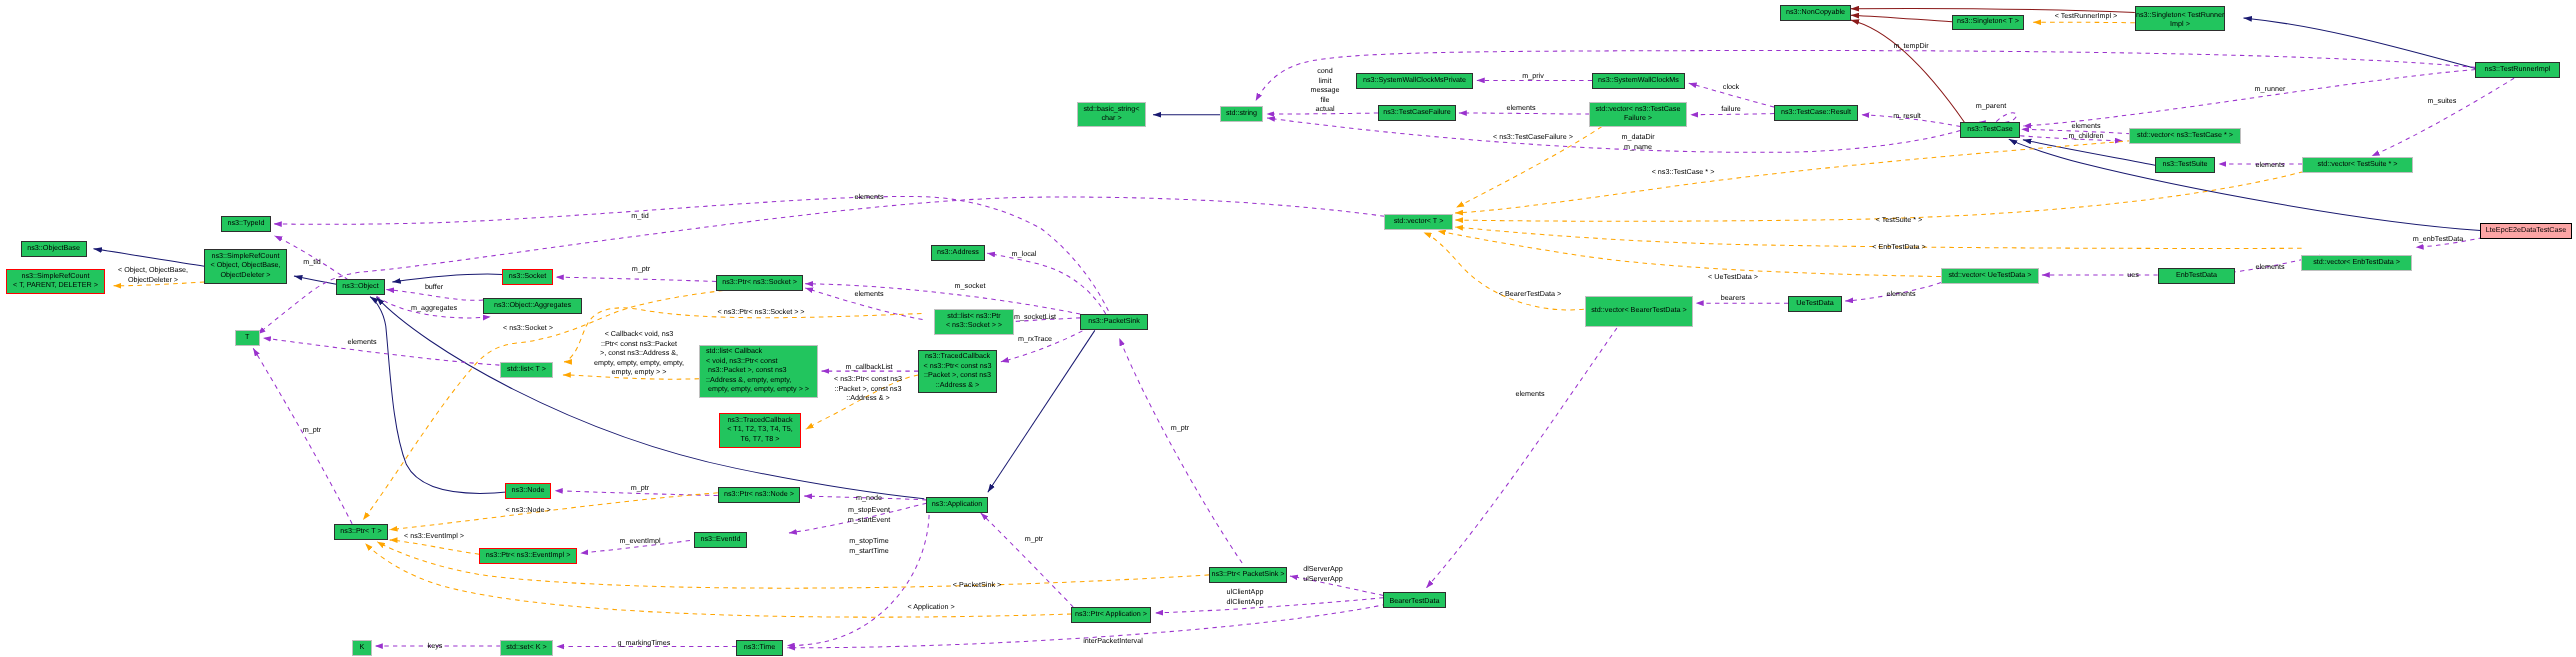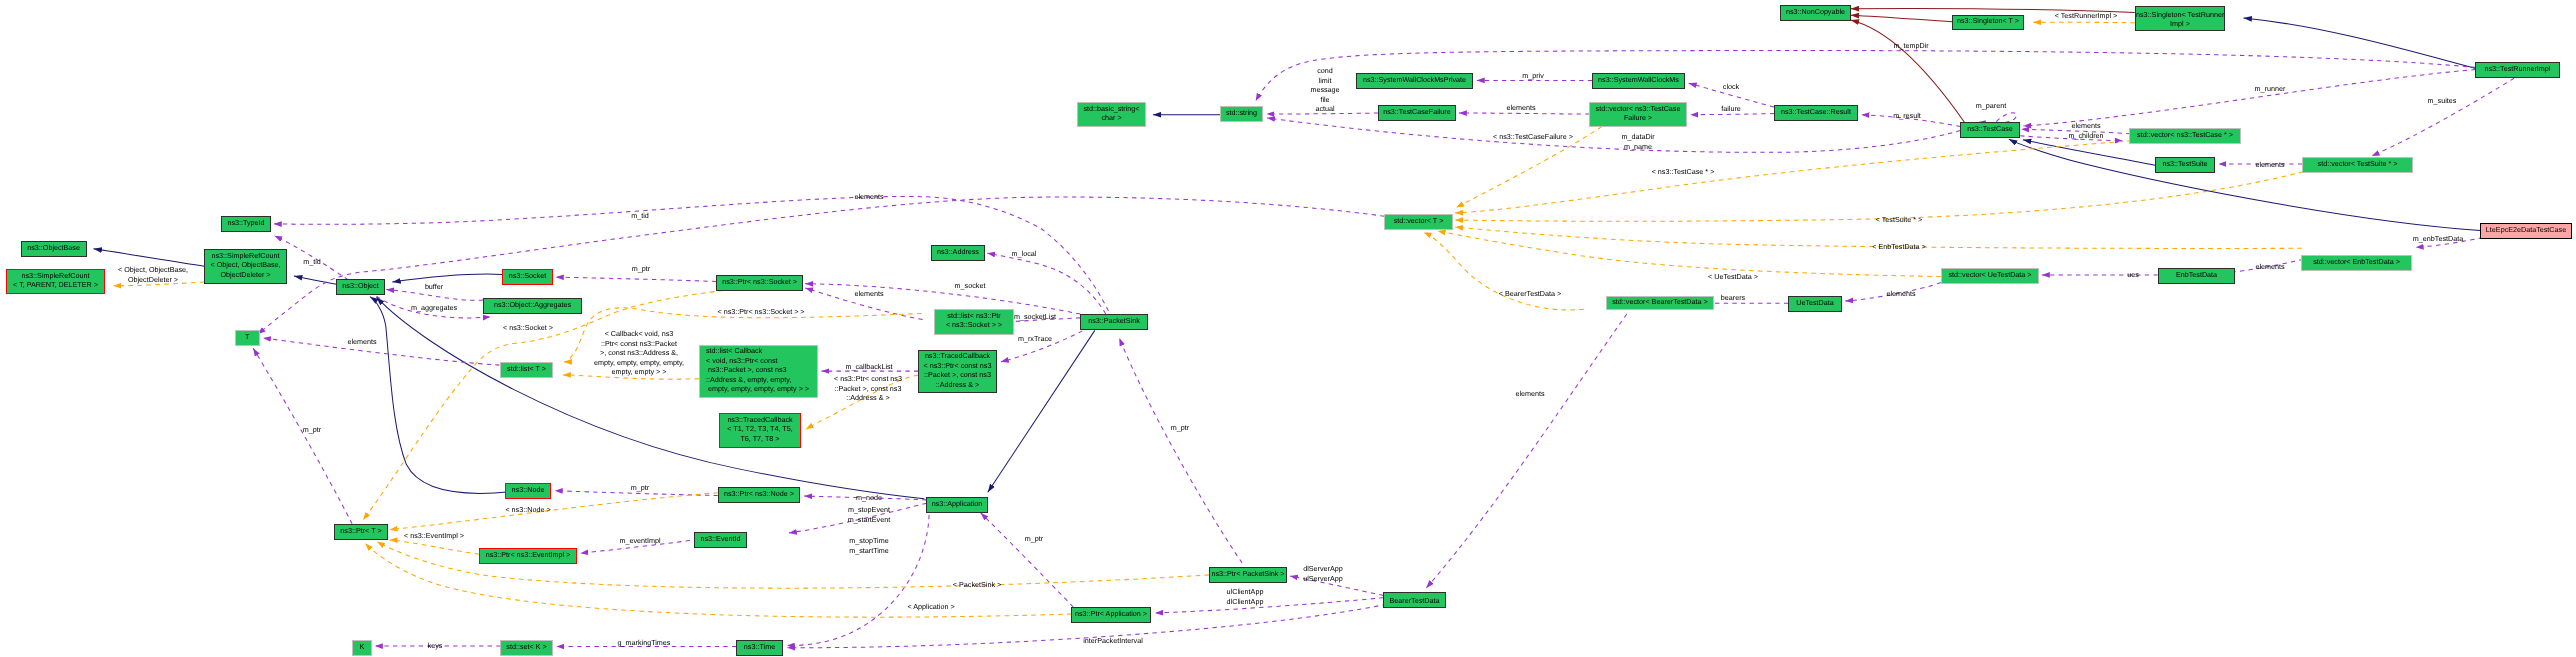--- a/index.html
+++ b/index.html
@@ -174,21 +174,21 @@
       <div class="node n-solid" style="left: 1774px; top: 105px; width: 84px; height: 15.8px;"><span class="lbl">ns3::TestCase::Result</span></div>
       <div class="node n-solid" style="left: 1960px; top: 122px; width: 60px; height: 15.8px;"><span class="lbl">ns3::TestCase</span></div>
       <div class="node n-gray" style="left: 2129px; top: 128px; width: 112px; height: 15.8px;"><span class="lbl">std::vector&lt; ns3::TestCase * &gt;</span></div>
       <div class="node n-solid" style="left: 2155px; top: 157px; width: 60px; height: 15.8px;"><span class="lbl">ns3::TestSuite</span></div>
       <div class="node n-gray" style="left: 2302px; top: 157px; width: 111px; height: 15.8px;"><span class="lbl">std::vector&lt; TestSuite * &gt;</span></div>
       <div class="node n-gray" style="left: 1384px; top: 214px; width: 69px; height: 15.8px;"><span class="lbl">std::vector&lt; T &gt;</span></div>
       <div class="node n-main" style="left: 2480px; top: 223px; width: 92px; height: 16.3px;"><span class="lbl">LteEpcE2eDataTestCase</span></div>
       <div class="node n-gray" style="left: 2301px; top: 241px; width: 111px; height: 15.8px; margin-top: 14px;"><span class="lbl">std::vector&lt; EnbTestData &gt;</span></div>
       <div class="node n-gray" style="left: 1941px; top: 268px; width: 98px; height: 15.8px;"><span class="lbl">std::vector&lt; UeTestData &gt;</span></div>
       <div class="node n-solid" style="left: 2158px; top: 268px; width: 77px; height: 15.8px;"><span class="lbl">EnbTestData</span></div>
-      <div class="node n-gray" style="left: 1585px; top: 296px; width: 108px; height: 14px; margin-left: 21px;"><span class="lbl">std::vector&lt; BearerTestData &gt;</span></div>
+      <div class="node n-gray" style="left: 1585px; top: 296px; width: 108px; height: 31px;"><span class="lbl">std::vector&lt; BearerTestData &gt;</span></div>
       <div class="node n-solid" style="left: 1788px; top: 296px; width: 54px; height: 15.8px;"><span class="lbl">UeTestData</span></div>
     </div>
   <div id="labels">
       <div class="elabel" style="left: 640px; top: 216px;">m_tid</div>
       <div class="elabel" style="left: 312px; top: 262px;">m_tid</div>
       <div class="elabel" style="left: 153px; top: 274px;">&lt; Object, ObjectBase,
 ObjectDeleter &gt;</div>
       <div class="elabel" style="left: 434px; top: 287px;">buffer</div>
       <div class="elabel" style="left: 434px; top: 308px;">m_aggregates</div>
       <div class="elabel" style="left: 528px; top: 328px;">&lt; ns3::Socket &gt;</div>

